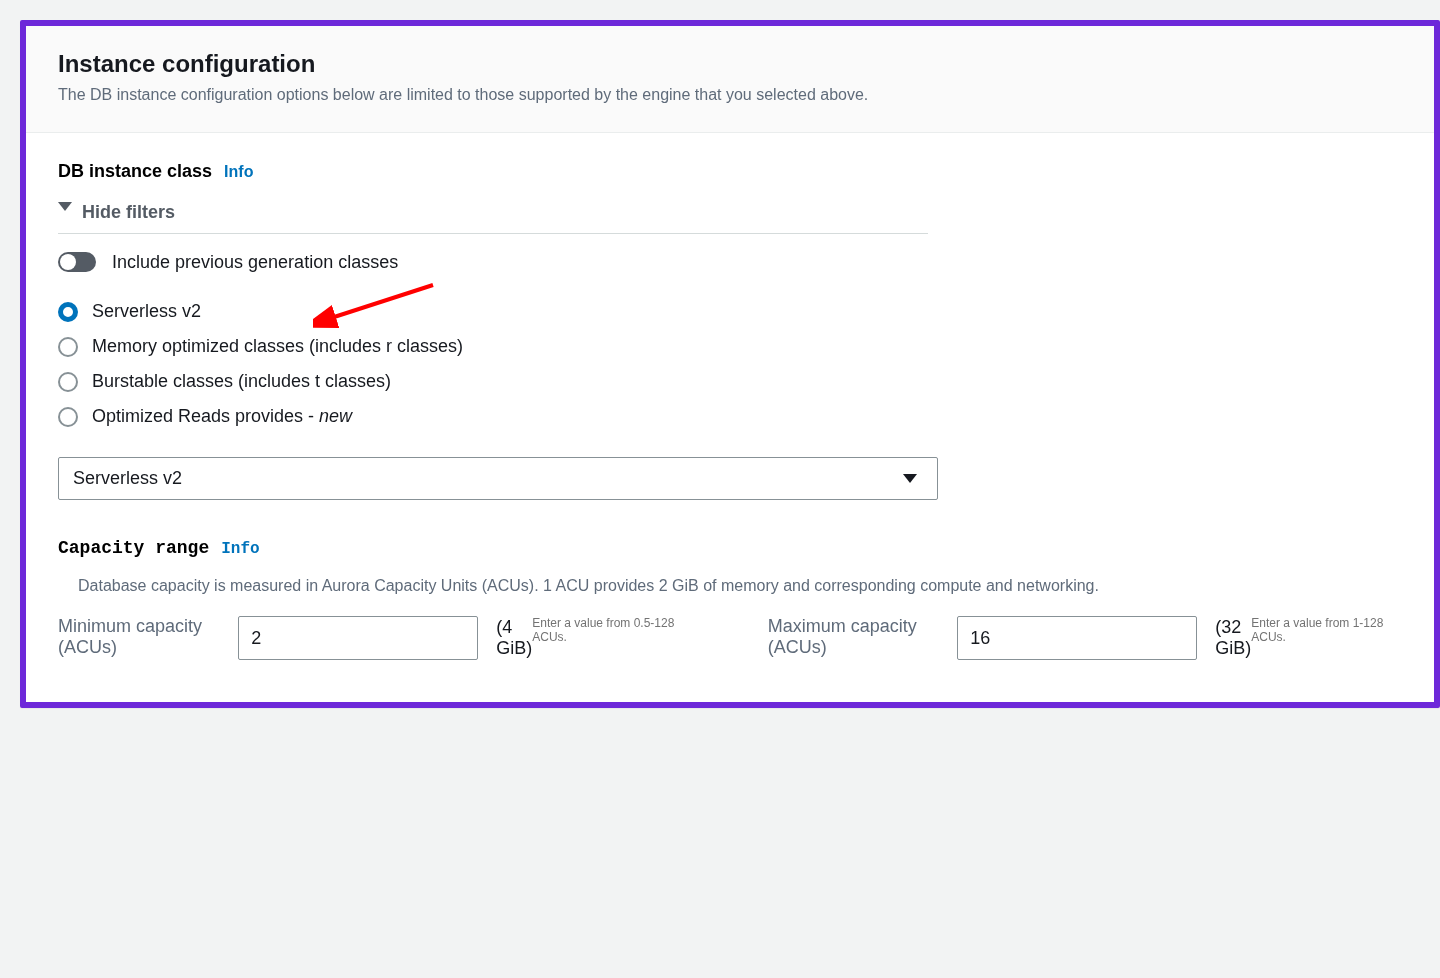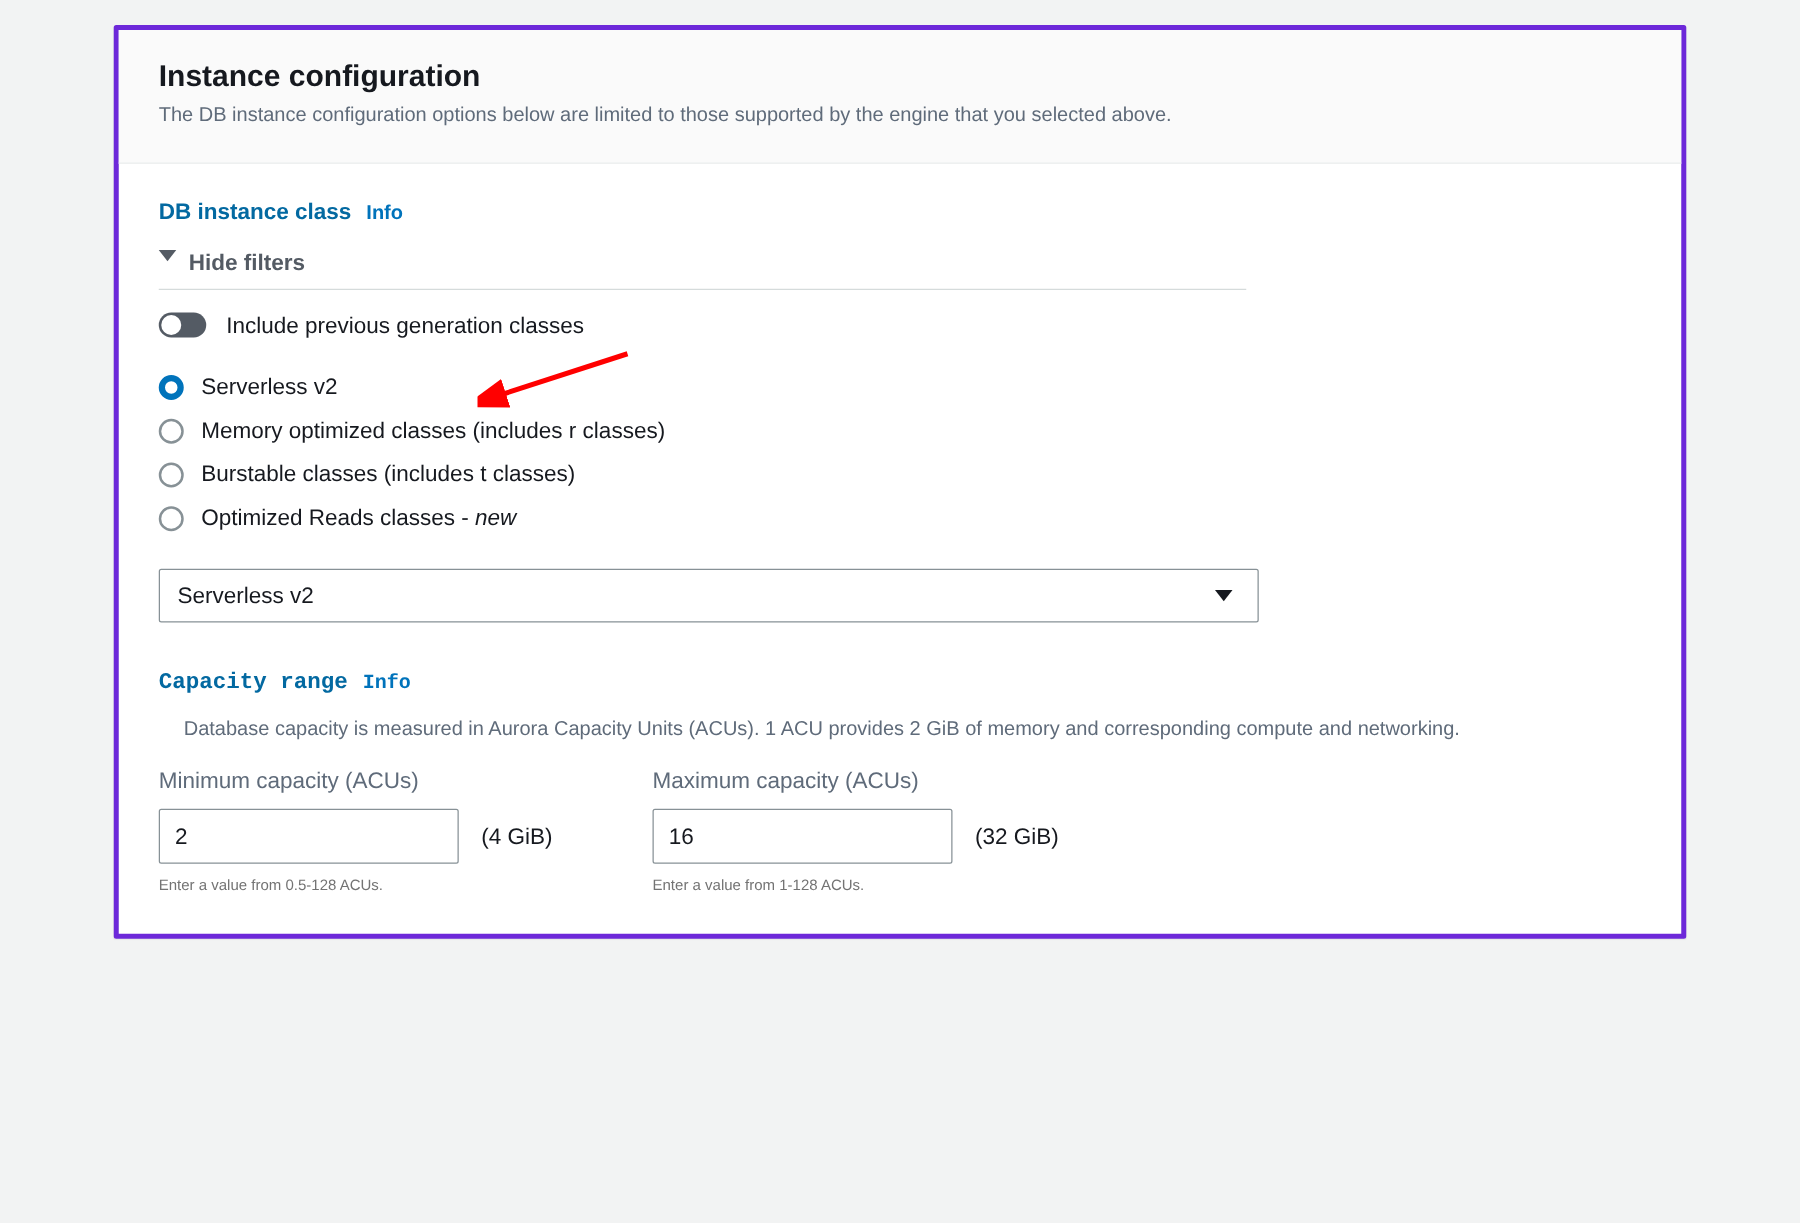--- a/index.html
+++ b/index.html
@@ -8,24 +8,24 @@
       padding: 0;
     }
     body {
       font-family: "Amazon Ember", "Helvetica Neue", Arial, sans-serif;
       background: #f2f3f3;
       padding: 20px;
       color: #16191f;
     }
     .panel {
       background: #fff;
-      border: 4px solid #6d28d9;
+      border: 6px solid #6d28d9;
       border-radius: 2px;
       box-shadow: 0 1px 1px rgba(0,0,0,0.05);
-      width: 1258px;
+      width: 1420px;
       margin: 0 auto;
     }
     .panel-header {
       background: #fafafa;
       padding: 24px 32px 28px 32px;
       border-bottom: 1px solid #eaeded;
     }
     .panel-title {
       font-size: 24px;
       font-weight: 700;
@@ -41,21 +41,21 @@
     }
     .section-label-row {
       display: flex;
       align-items: baseline;
       gap: 12px;
       margin-bottom: 20px;
     }
     .section-label {
       font-size: 18px;
       font-weight: 600;
-      color: #0369a1;
+      color: #000000;
     }
     .info-link {
       font-size: 16px;
       font-weight: 700;
       color: #0073bb;
       cursor: pointer;
     }
     .filter-row {
       display: flex;
       gap: 10px;
@@ -190,21 +190,21 @@
       margin-bottom: 18px;
       line-height: 1.5;
       margin-left: 20px;
     }
     .capacity-row {
       display: flex;
       gap: 80px;
     }
     .capacity-col {
       display: flex;
-      flex-direction: column;
+      flex-direction: row;
     }
     .cap-label {
       font-size: 18px;
       color: #5f6b7a;
       margin-bottom: 12px;
     }
     .input-row {
       display: flex;
       align-items: center;
       gap: 18px;
@@ -282,21 +282,21 @@
         <span class="radio-label">Memory optimized classes (includes r classes)</span>
       </div>
 
       <div class="radio-item">
         <span class="radio-circle"></span>
         <span class="radio-label">Burstable classes (includes t classes)</span>
       </div>
 
       <div class="radio-item">
         <span class="radio-circle"></span>
-        <span class="radio-label"><span>Optimized Reads classes - </span><span class="radio-suffix">new</span></span>
+        <span class="radio-label"><span>Optimized Reads provides - </span><span class="radio-suffix">new</span></span>
       </div>
     </div>
 
     <div class="dropdown">
       <div class="dropdown-content">
         <span class="dropdown-title">Serverless v2</span>
       </div>
       <span class="dropdown-caret"></span>
     </div>
 

